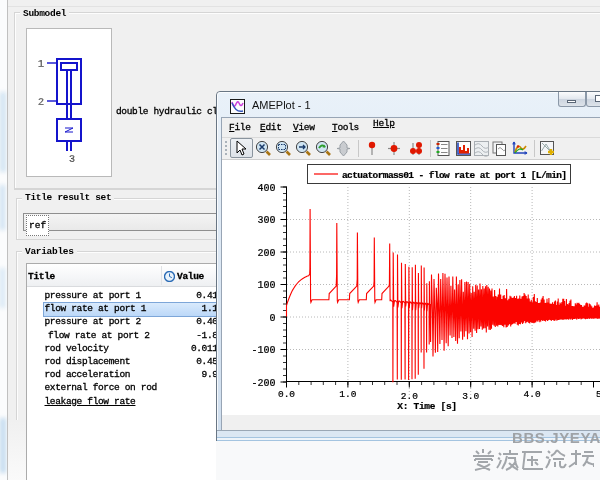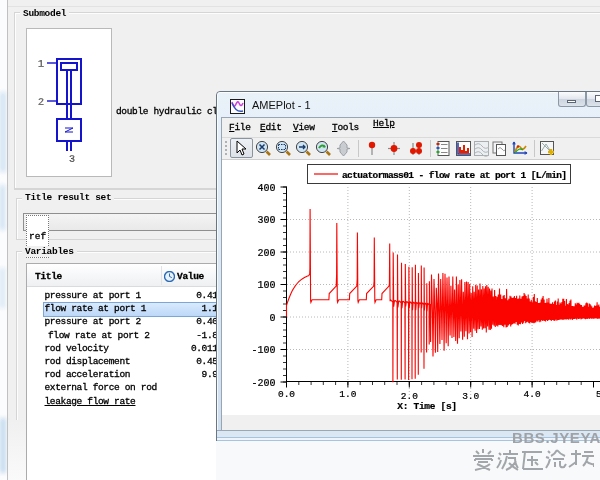--- a/index.html
+++ b/index.html
@@ -48,31 +48,31 @@
 </svg>
 </div>
 
 <div class="abs mono" style="left:116px;top:106px;font-size:9.5px;letter-spacing:-0.35px;text-align:right;">double hydraulic cl</div>
 <div class="abs" style="left:14px;top:188px;width:586px;height:1px;background:#d5d5d5;"></div>
 
 <div class="abs" style="left:16px;top:198px;width:584px;height:40px;border:1px solid #d5d5d5;border-right:none;box-shadow:inset 1px 1px 0 #fdfdfd;"></div>
 <div class="abs lab" style="left:22px;top:192px;background:#f0f0f0;padding:0 3px;">Title result set</div>
 
 <div class="abs" style="left:23px;top:213px;width:560px;height:16px;border:1px solid #8f8f8f;background:linear-gradient(#f4f4f4,#e9e9e9);">
-  <div class="abs mono" style="left:2px;top:1px;font-size:9.5px;padding:15px 2px;border:1px dotted #777;background:#fff;">ref</div>
+  <div class="abs mono" style="left:2px;top:1px;font-size:9.5px;padding:4px 2px;border:1px dotted #777;background:#fff;">ref</div>
 </div>
 
 <div class="abs" style="left:16px;top:251px;width:584px;height:229px;border:1px solid #d5d5d5;border-right:none;border-bottom:none;box-shadow:inset 1px 1px 0 #fdfdfd;"></div>
 <div class="abs lab" style="left:22px;top:246px;background:#f0f0f0;padding:0 3px;">Variables</div>
 
 <div class="abs" style="left:26px;top:263px;width:574px;height:217px;background:#fff;border:1px solid #ababab;border-right:none;border-bottom:none;">
 
   <div class="abs" style="left:0;top:0;width:574px;height:22px;background:linear-gradient(#ffffff,#f5f6f8 60%,#eef0f2);border-bottom:1px solid #d9dbde;"></div>
   <div class="abs" style="left:134px;top:2px;width:1px;height:19px;background:#e0e2e5;"></div>
-  <div class="abs mono" style="left:8px;top:7px;font-size:9.5px;font-weight:bold;letter-spacing:-0.3px;">Title</div>
+  <div class="abs mono" style="left:1px;top:7px;font-size:9.5px;font-weight:bold;letter-spacing:-0.3px;">Title</div>
   <div class="abs" style="left:137px;top:7px;width:11px;height:11px;">
     <svg width="11" height="11">
           <circle cx="5.5" cy="5.5" r="5" fill="#e8f2fb" stroke="#2a6bb5" stroke-width="1.4"></circle>
           <path d="M5.5 2.5 L5.5 5.5 L7.8 6.6" stroke="#2a6bb5" stroke-width="1" fill="none"></path>
         </svg>
   </div>
   <div class="abs mono" style="left:150px;top:7px;font-size:9.5px;font-weight:bold;letter-spacing:-0.3px;">Value</div>
 
   <div class="abs" style="left:16px;top:38px;width:558px;height:13px;background:linear-gradient(#d9eafc,#bcd8f8);border:1px solid #7da6d8;border-right:none;"></div>
 

